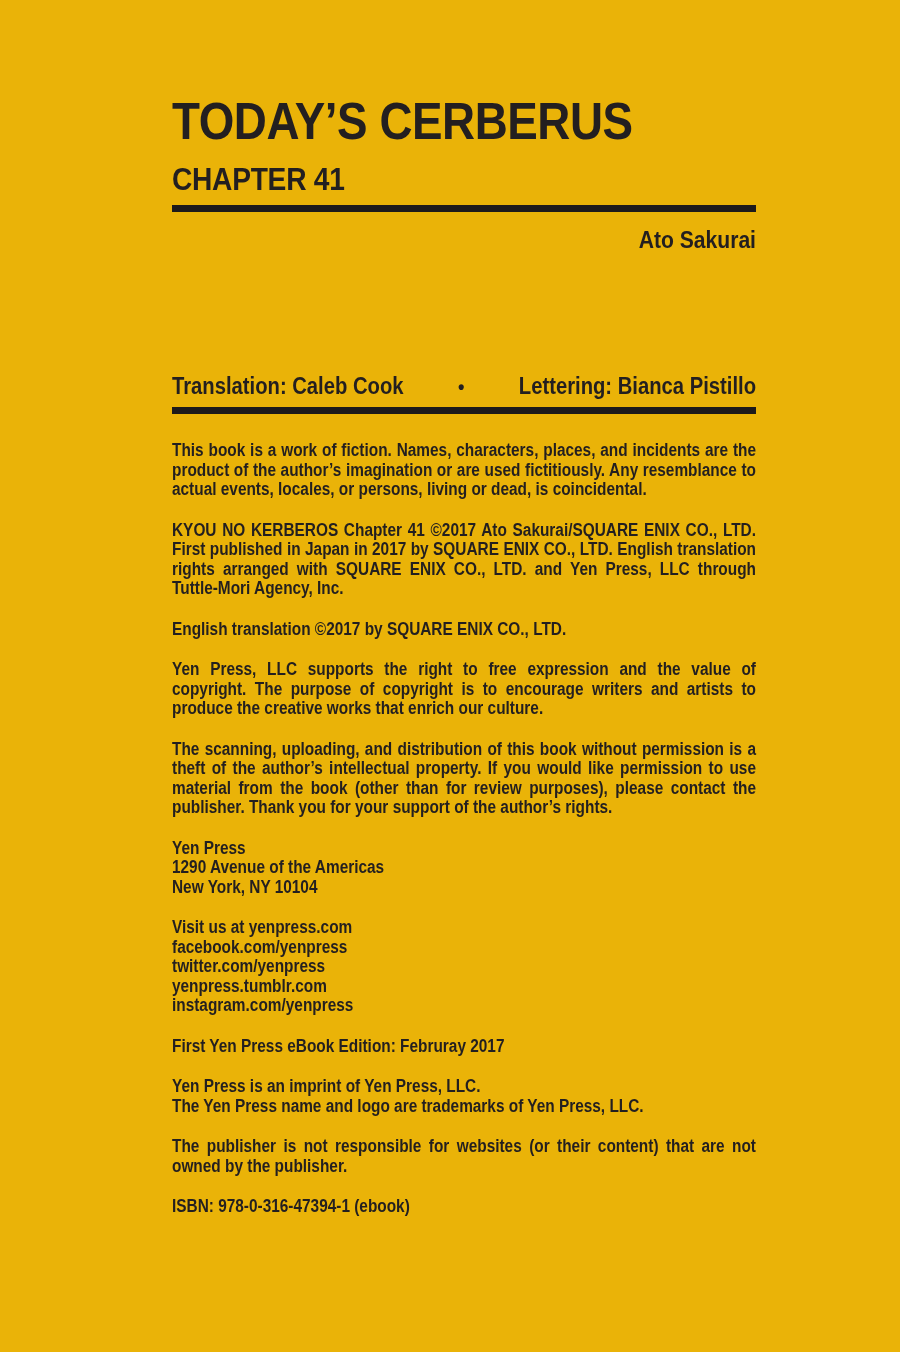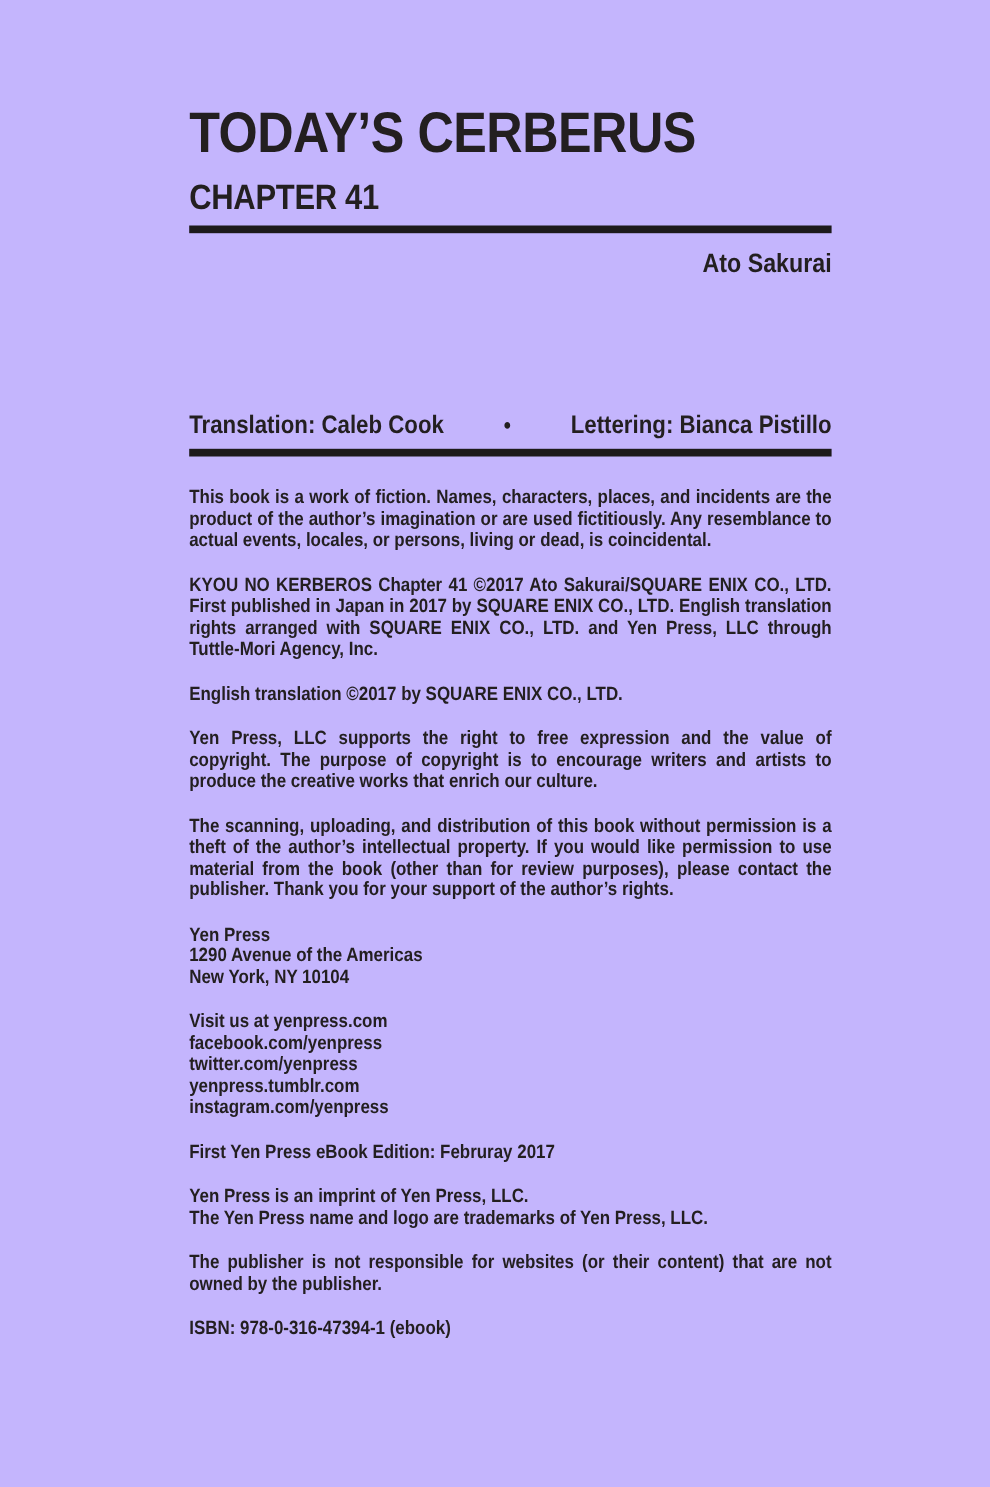--- a/index.html
+++ b/index.html
@@ -5,21 +5,21 @@
 <style>
   * { margin: 0; padding: 0; box-sizing: border-box; }
   html, body {
     width: 900px; height: 1352px;
     background: #ffffff;
     overflow: hidden;
   }
   .page {
     position: relative;
     width: 900px; height: 1352px;
-    background: #c4b5fd;
+    background: #eab308;
     font-family: "Liberation Sans", "DejaVu Sans", sans-serif;
     font-weight: 700;
     color: #231f20;
   }
   
   .content {
     position: absolute;
     left: 172px; top: 0;
     width: 584px; height: 1352px;
   }

